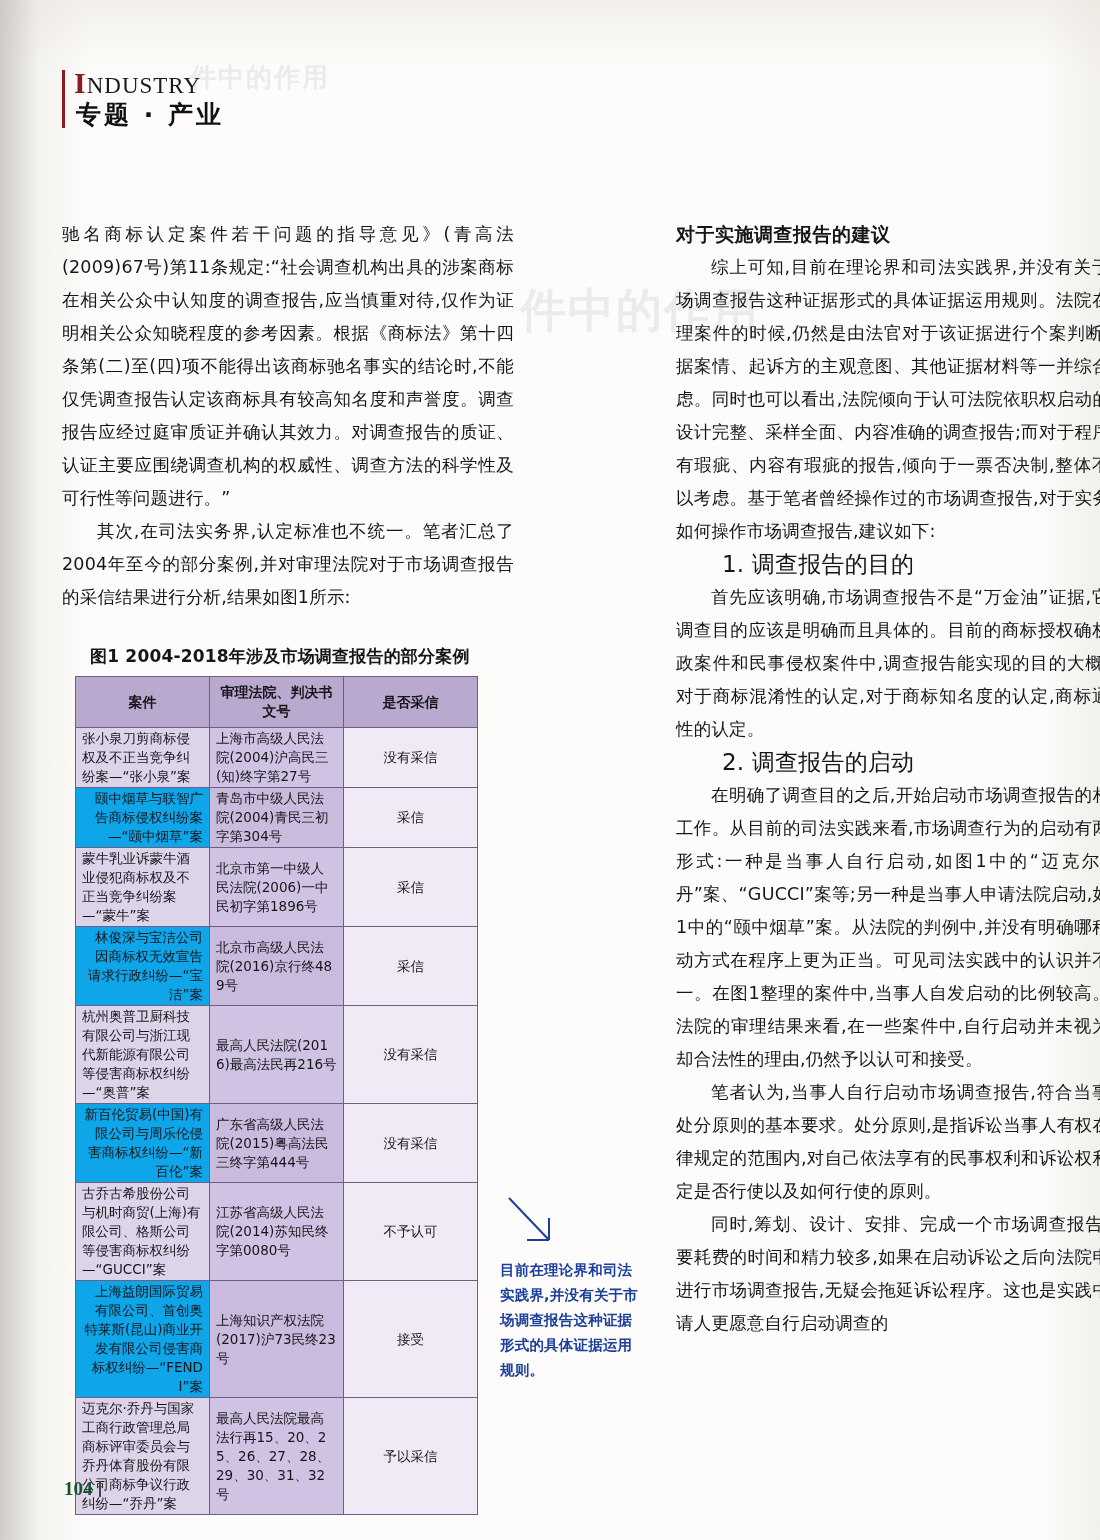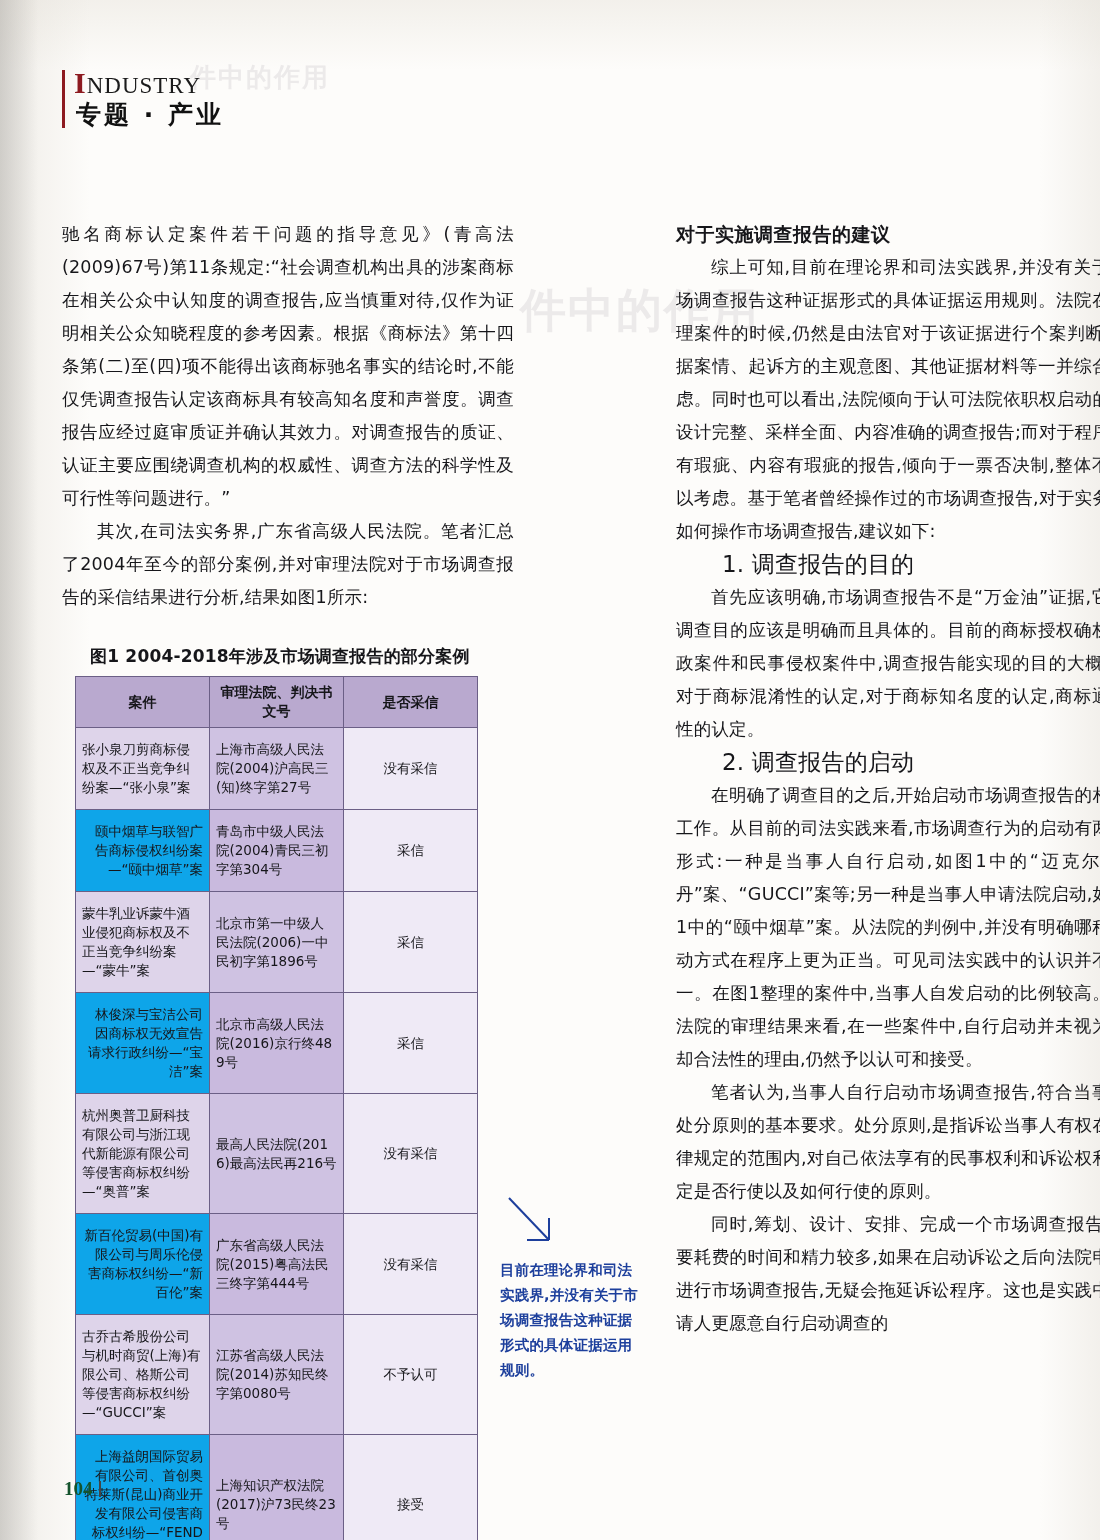--- a/index.html
+++ b/index.html
@@ -127,21 +127,21 @@
   table.case-table {
     border-collapse: collapse;
     width: 403px;
     table-layout: fixed;
     font-size: 13.5px;
     line-height: 19px;
   }
   table.case-table th,
   table.case-table td {
     border: 1px solid #6b5f86;
-    padding: 12px 6px;
+    padding: 1px 6px;
     vertical-align: middle;
     word-break: break-all;
   }
   table.case-table thead th {
     background: #b9a9cf;
     text-align: center;
     font-weight: bold;
     font-size: 14px;
     padding: 6px 4px;
   }
@@ -210,21 +210,21 @@
   <div class="masthead">
     <div class="rule"></div>
     <div class="en">
       <span class="drop">I</span><span>NDUSTRY</span>
     </div>
     <div class="cn">专题 · 产业</div>
   </div>
 
   <div class="col col-left">
     <p class="noindent">驰名商标认定案件若干问题的指导意见》(青高法(2009)67号)第11条规定:“社会调查机构出具的涉案商标在相关公众中认知度的调查报告,应当慎重对待,仅作为证明相关公众知晓程度的参考因素。根据《商标法》第十四条第(二)至(四)项不能得出该商标驰名事实的结论时,不能仅凭调查报告认定该商标具有较高知名度和声誉度。调查报告应经过庭审质证并确认其效力。对调查报告的质证、认证主要应围绕调查机构的权威性、调查方法的科学性及可行性等问题进行。”</p>
-    <p>其次,在司法实务界,广东省高级人民法院。笔者汇总了2004年至今的部分案例,并对审理法院对于市场调查报告的采信结果进行分析,结果如图1所示:</p>
+    <p>其次,在司法实务界,认定标准也不统一。笔者汇总了2004年至今的部分案例,并对审理法院对于市场调查报告的采信结果进行分析,结果如图1所示:</p>
   </div>
 
   <div class="fig-caption">图1 2004-2018年涉及市场调查报告的部分案例</div>
 
   <div class="tbl-wrap">
     <table class="case-table">
       <thead>
         <tr>
           <th>案件</th>
           <th>审理法院、判决书文号</th>

